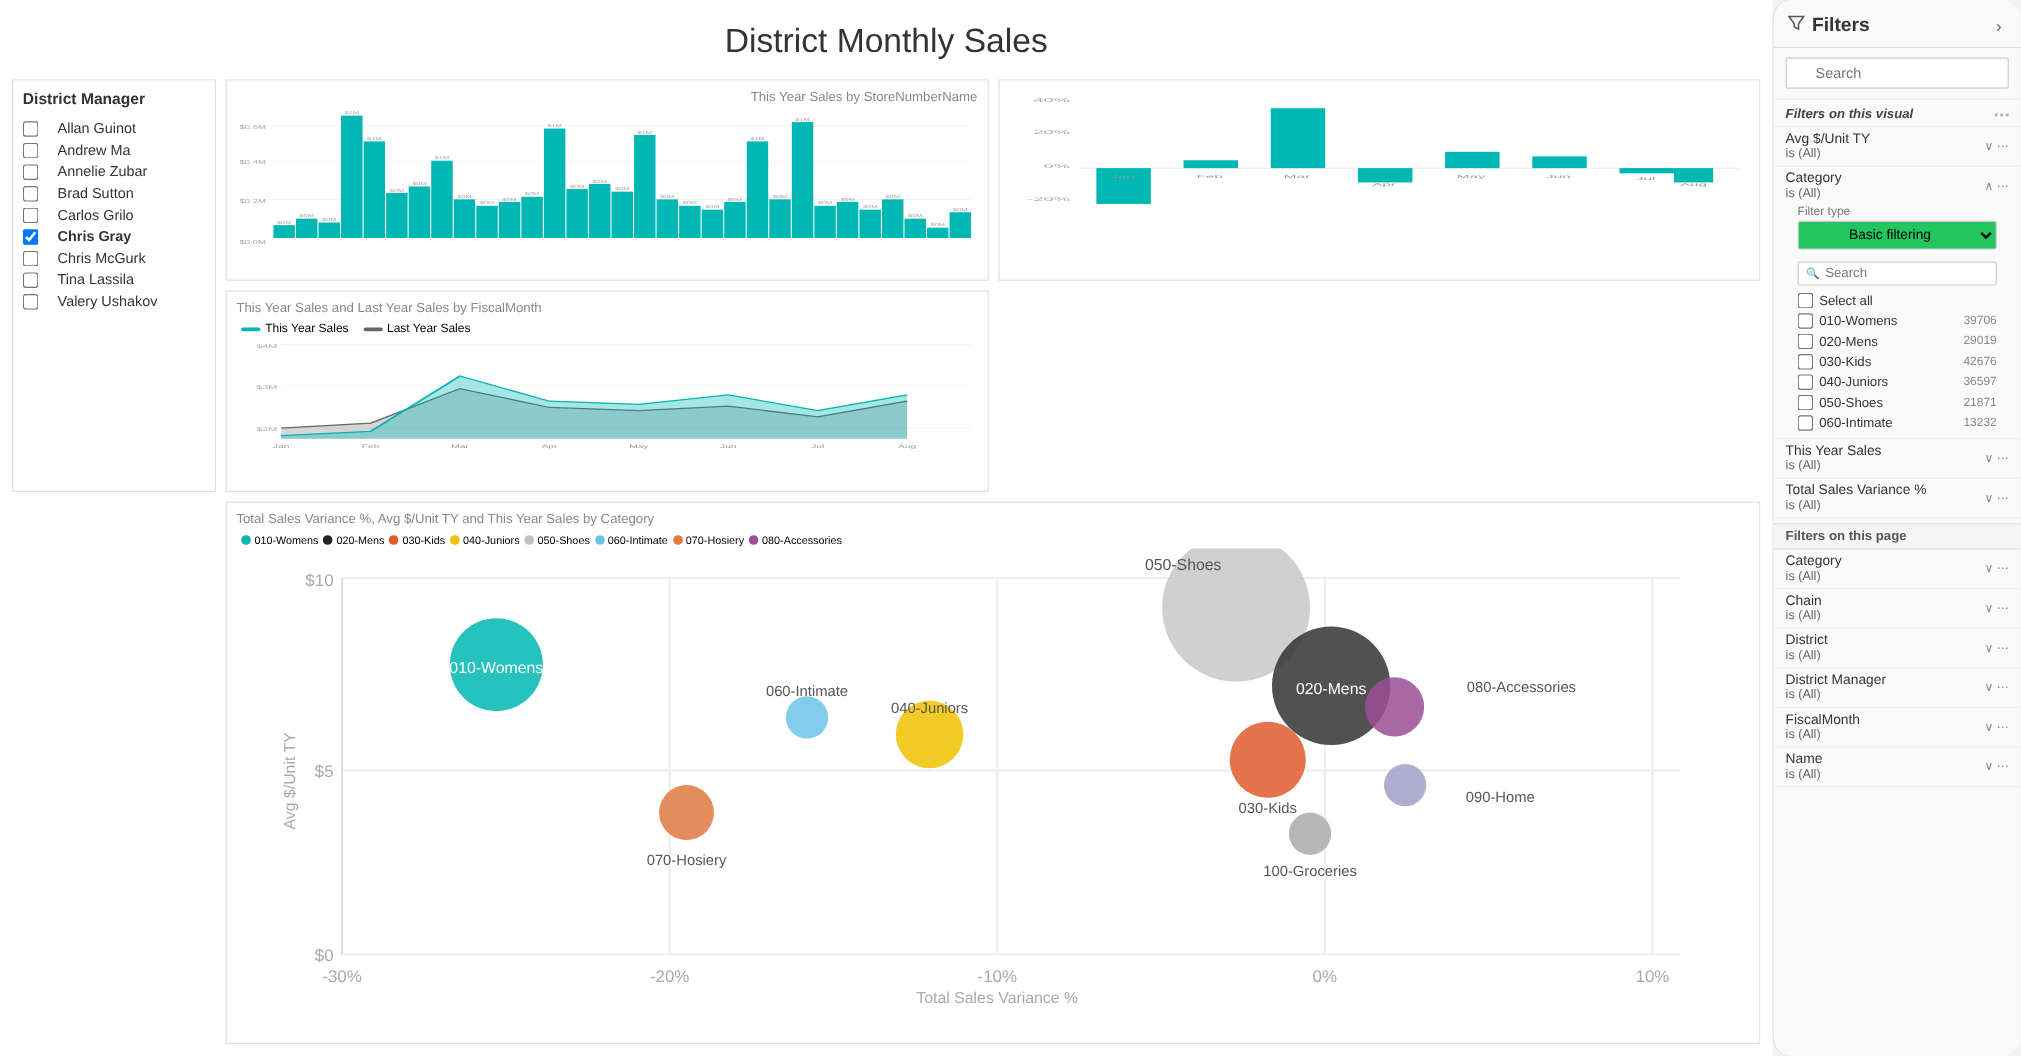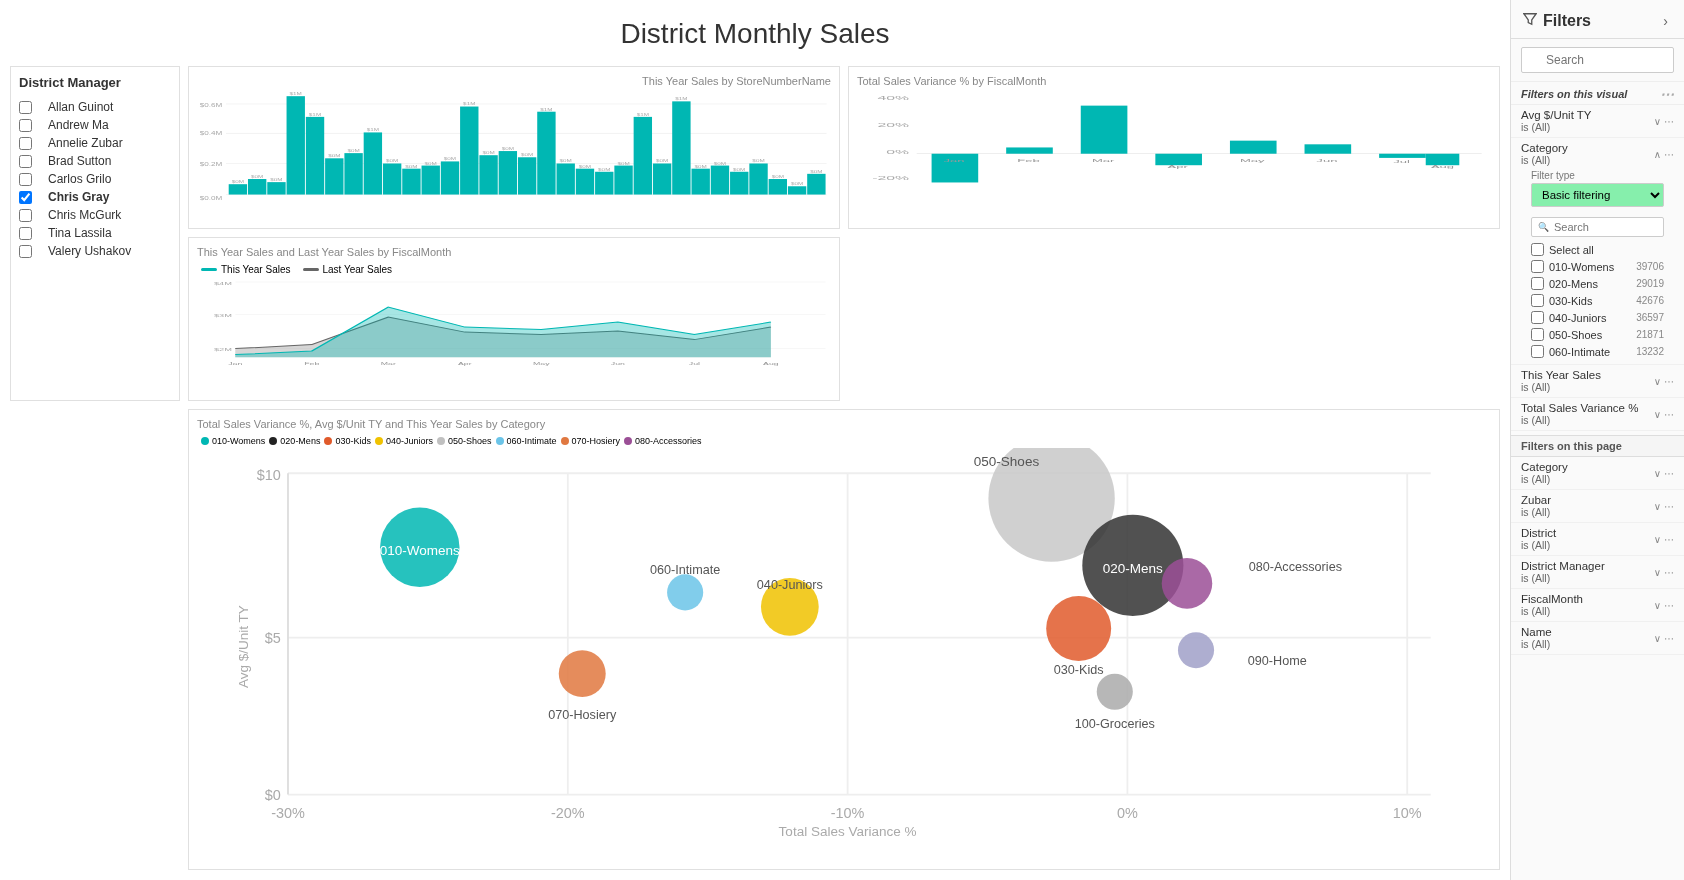--- a/index.html
+++ b/index.html
@@ -70,27 +70,28 @@
 
     
     .bar-chart-area {
       display: flex;
       flex-direction: column;
       text-align: right;
     }
 
     
     .filters-panel {
-      width: 174px;
+      width: 207px;
       background: #fafafa;
       border-left: 1px solid #ddd;
       display: flex;
       flex-direction: column;
       font-size: 12px;
       overflow-y: auto;
+      border-radius: 16px;
     }
 
     .filters-header {
       display: flex;
       align-items: center;
       justify-content: space-between;
       padding: 12px 12px 8px 12px;
       border-bottom: 1px solid #ddd;
     }
 
@@ -163,22 +164,23 @@
 
     .filter-type-row {
       padding: 4px 10px 6px 10px;
     }
 
     .filter-type-select {
       width: 100%;
       padding: 4px 6px;
       border: 1px solid #ccc;
       font-size: 11.5px;
-      background: #86efac;
+      background: #22c55e;
       border-radius: 2px;
+      text-align: center;
     }
 
     .search-within-filter {
       padding: 4px 10px 4px 10px;
     }
 
     .filter-search-mini {
       width: 100%;
       padding: 3px 6px 3px 22px;
       border: 1px solid #ccc;
@@ -401,21 +403,20 @@
               <text x="627.5645161290322" y="182" font-size="7" fill="#aaa" text-anchor="middle">$0M</text>
               <rect x="638.7096774193548" y="160" width="20.29032258064516" height="40" fill="#00b7b3"></rect>
               <text x="648.8548387096773" y="158" font-size="7" fill="#aaa" text-anchor="middle">$0M</text>
             </g>
 
         </svg>
       </div>
     </div>
 
     <div class="visual-card">
-      <div class="visual-title">Total Sales Variance % by FiscalMonth</div>
       <div style="flex:1; overflow:hidden; height: calc(100% - 20px);">
         <svg width="100%" height="100%" viewBox="0 0 340 240" preserveAspectRatio="none">
           <text x="28" y="18" font-size="8.5" fill="#aaa" text-anchor="end">40%</text>
           <text x="28" y="68" font-size="8.5" fill="#aaa" text-anchor="end">20%</text>
           <text x="28" y="120" font-size="8.5" fill="#aaa" text-anchor="end">0%</text>
           <text x="28" y="170" font-size="8.5" fill="#aaa" text-anchor="end">-20%</text>
           <line x1="32" y1="120" x2="335" y2="120" stroke="#ddd" stroke-width="1"></line>
 
           <rect x="40" y="120" width="25" height="55" fill="#00b7b3"></rect>
           <text x="52" y="135" font-size="7" fill="#999" text-anchor="middle">Jan</text>
@@ -740,21 +741,21 @@
       <div class="filter-item-icons">
         <span>∨</span>
           <span>⋯</span>
       </div>
     </div>
   </div>
 
   <div class="filter-item">
     <div class="filter-item-header">
       <div>
-        <div class="filter-item-name">Zubar</div>
+        <div class="filter-item-name">Chain</div>
         <div class="filter-item-status">is (All)</div>
       </div>
       <div class="filter-item-icons">
         <span>∨</span>
           <span>⋯</span>
       </div>
     </div>
   </div>
 
   <div class="filter-item">

